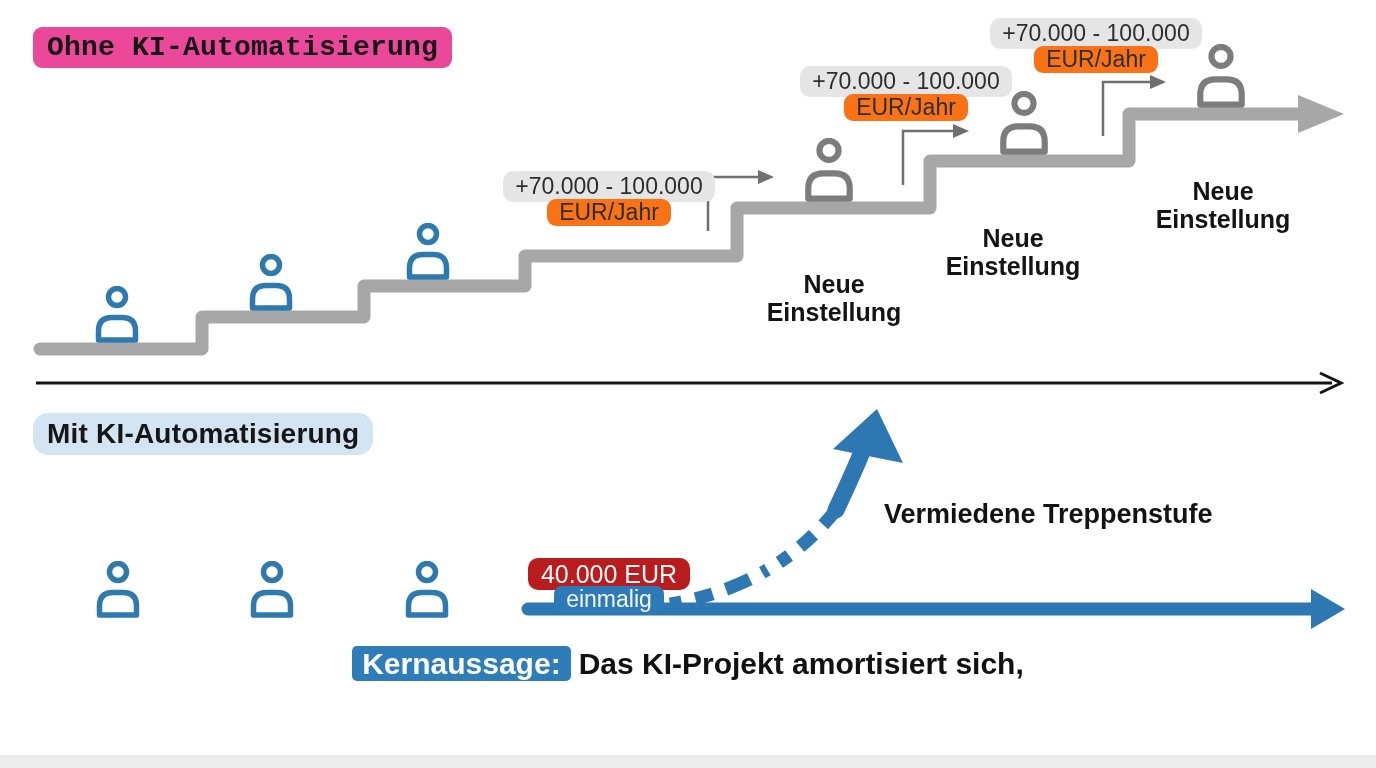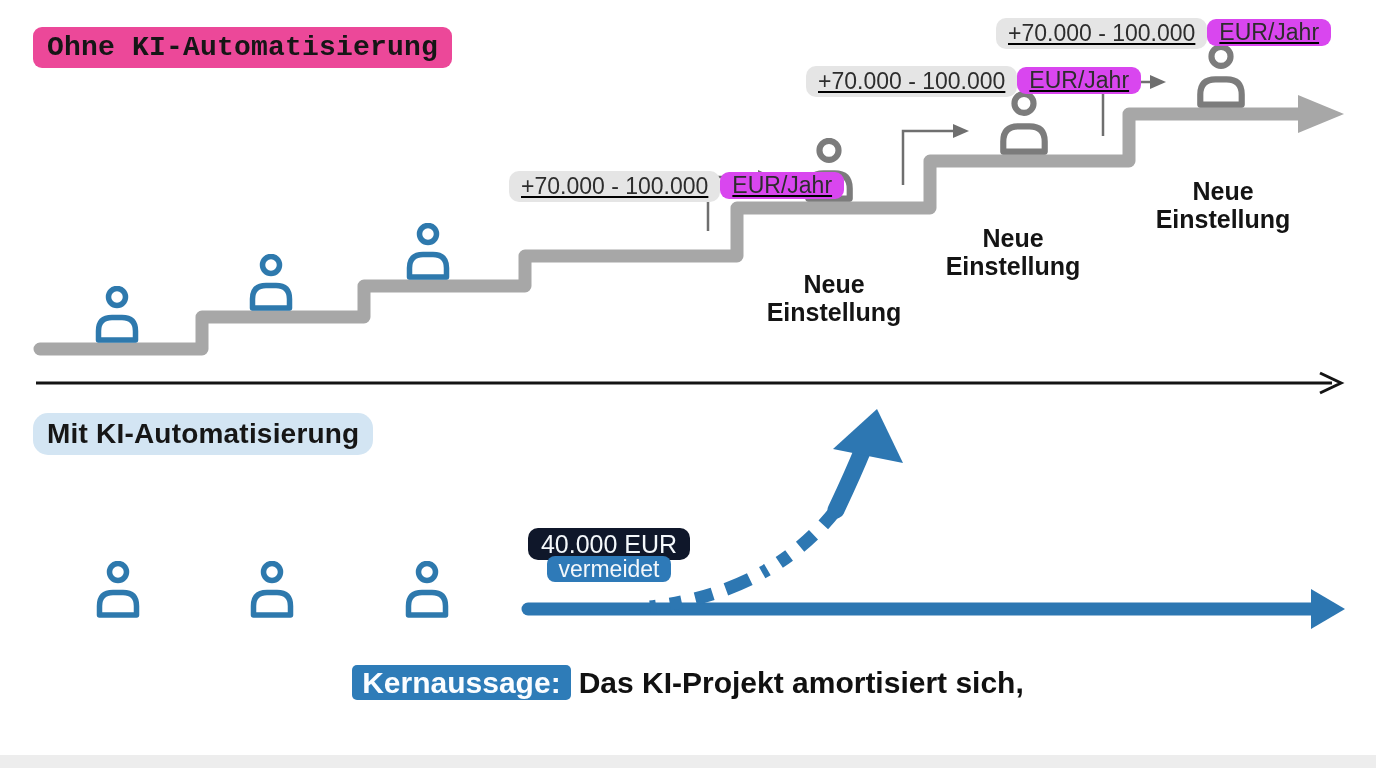--- a/index.html
+++ b/index.html
@@ -9,47 +9,47 @@
   }
   .abs{position:absolute;}
   
   .section-title{
     font-size:28px;font-weight:700;color:#161616;
     padding:5px 14px;border-radius:9px;white-space:nowrap;letter-spacing:.2px;
   }
   .title-gray{background:#ec4899;font-family:Liberation Mono, monospace;}
   .title-blue{background:#d3e5f3;border-radius:15px;}
   
-  .cost-badge{display:flex;flex-direction:row;align-items:center;width:200px;text-decoration:underline;}
+  .cost-badge{display:flex;flex-direction:column;align-items:center;width:200px;}
   .cost-badge .l1{
     background:#e5e5e5;color:#2d2d2d;font-size:23px;line-height:29px;
     padding:1px 12px;border-radius:10px;white-space:nowrap;
   }
   .cost-badge .l2{
-    background:#d946ef;color:#2d2d2d;font-size:23px;line-height:27px;
+    background:#f97316;color:#2d2d2d;font-size:23px;line-height:27px;
     padding:0 12px;border-radius:9px;margin-top:-3px;white-space:nowrap;
   }
   
   .blue-badge{display:flex;flex-direction:column;align-items:center;width:200px;}
   .blue-badge .l1{
-    background:#0f172a;color:#f4f8fb;font-size:25px;line-height:32px;
-    padding:0 13px;border-radius:10px;white-space:nowrap;
+    background:#b91c1c;color:#f4f8fb;font-size:25px;line-height:32px;
+    padding:0 13px;border-radius:10px;white-space:nowrap;margin-top:30px;
   }
   .blue-badge .l2{
     background:#2e7ab8;color:#f4f8fb;font-size:23px;line-height:26px;
     padding:0 12px;border-radius:8px;margin-top:-4px;white-space:nowrap;
   }
   
   .hire-label{
     transform:translateX(-50%);text-align:center;
     font-size:25px;line-height:28px;font-weight:700;color:#141414;white-space:nowrap;margin-top:48px;
   }
   .avoided-label{font-size:27px;font-weight:700;color:#131313;white-space:nowrap;}
   
-  #key-message{left:0;top:664px;width:1376px;text-align:center;
+  #key-message{left:0;top:645px;width:1376px;text-align:center;
     font-size:30px;font-weight:700;color:#111;line-height:38px;}
   #key-highlight{background:#2e7cb8;color:#fbfdff;padding:1px 10px;border-radius:5px;margin-right:8px;}
   #bottom-strip{left:0;bottom:0;width:1376px;height:13px;background:#ededed;}
   svg{display:block;}
 </style>
 </head>
 <body>
 
 <div id="canvas">
 
@@ -135,22 +135,23 @@
   </div>
   <div class="abs hire-label" style="left:1223px;top:129px">
     <div>Neue</div>
     <div>Einstellung</div>
   </div>
 
   <div class="abs section-title title-blue" style="left:33px;top:413px">Mit KI-Automatisierung</div>
 
   <div class="abs blue-badge" style="left:509px;top:528px">
     <div class="l1">40.000 EUR</div>
-    <div class="l2">vermeidet</div>
+    <div class="l2">einmalig</div>
   </div>
 
+  <div class="abs avoided-label" style="left:884px;top:499px">Vermiedene Treppenstufe</div>
 
   <div class="abs" id="key-message">
     <div><span id="key-highlight">Kernaussage:</span><span>Das KI-Projekt amortisiert sich,</span></div>
   </div>
 
   <div class="abs" id="bottom-strip"></div>
 </div>
 
 </body></html>

